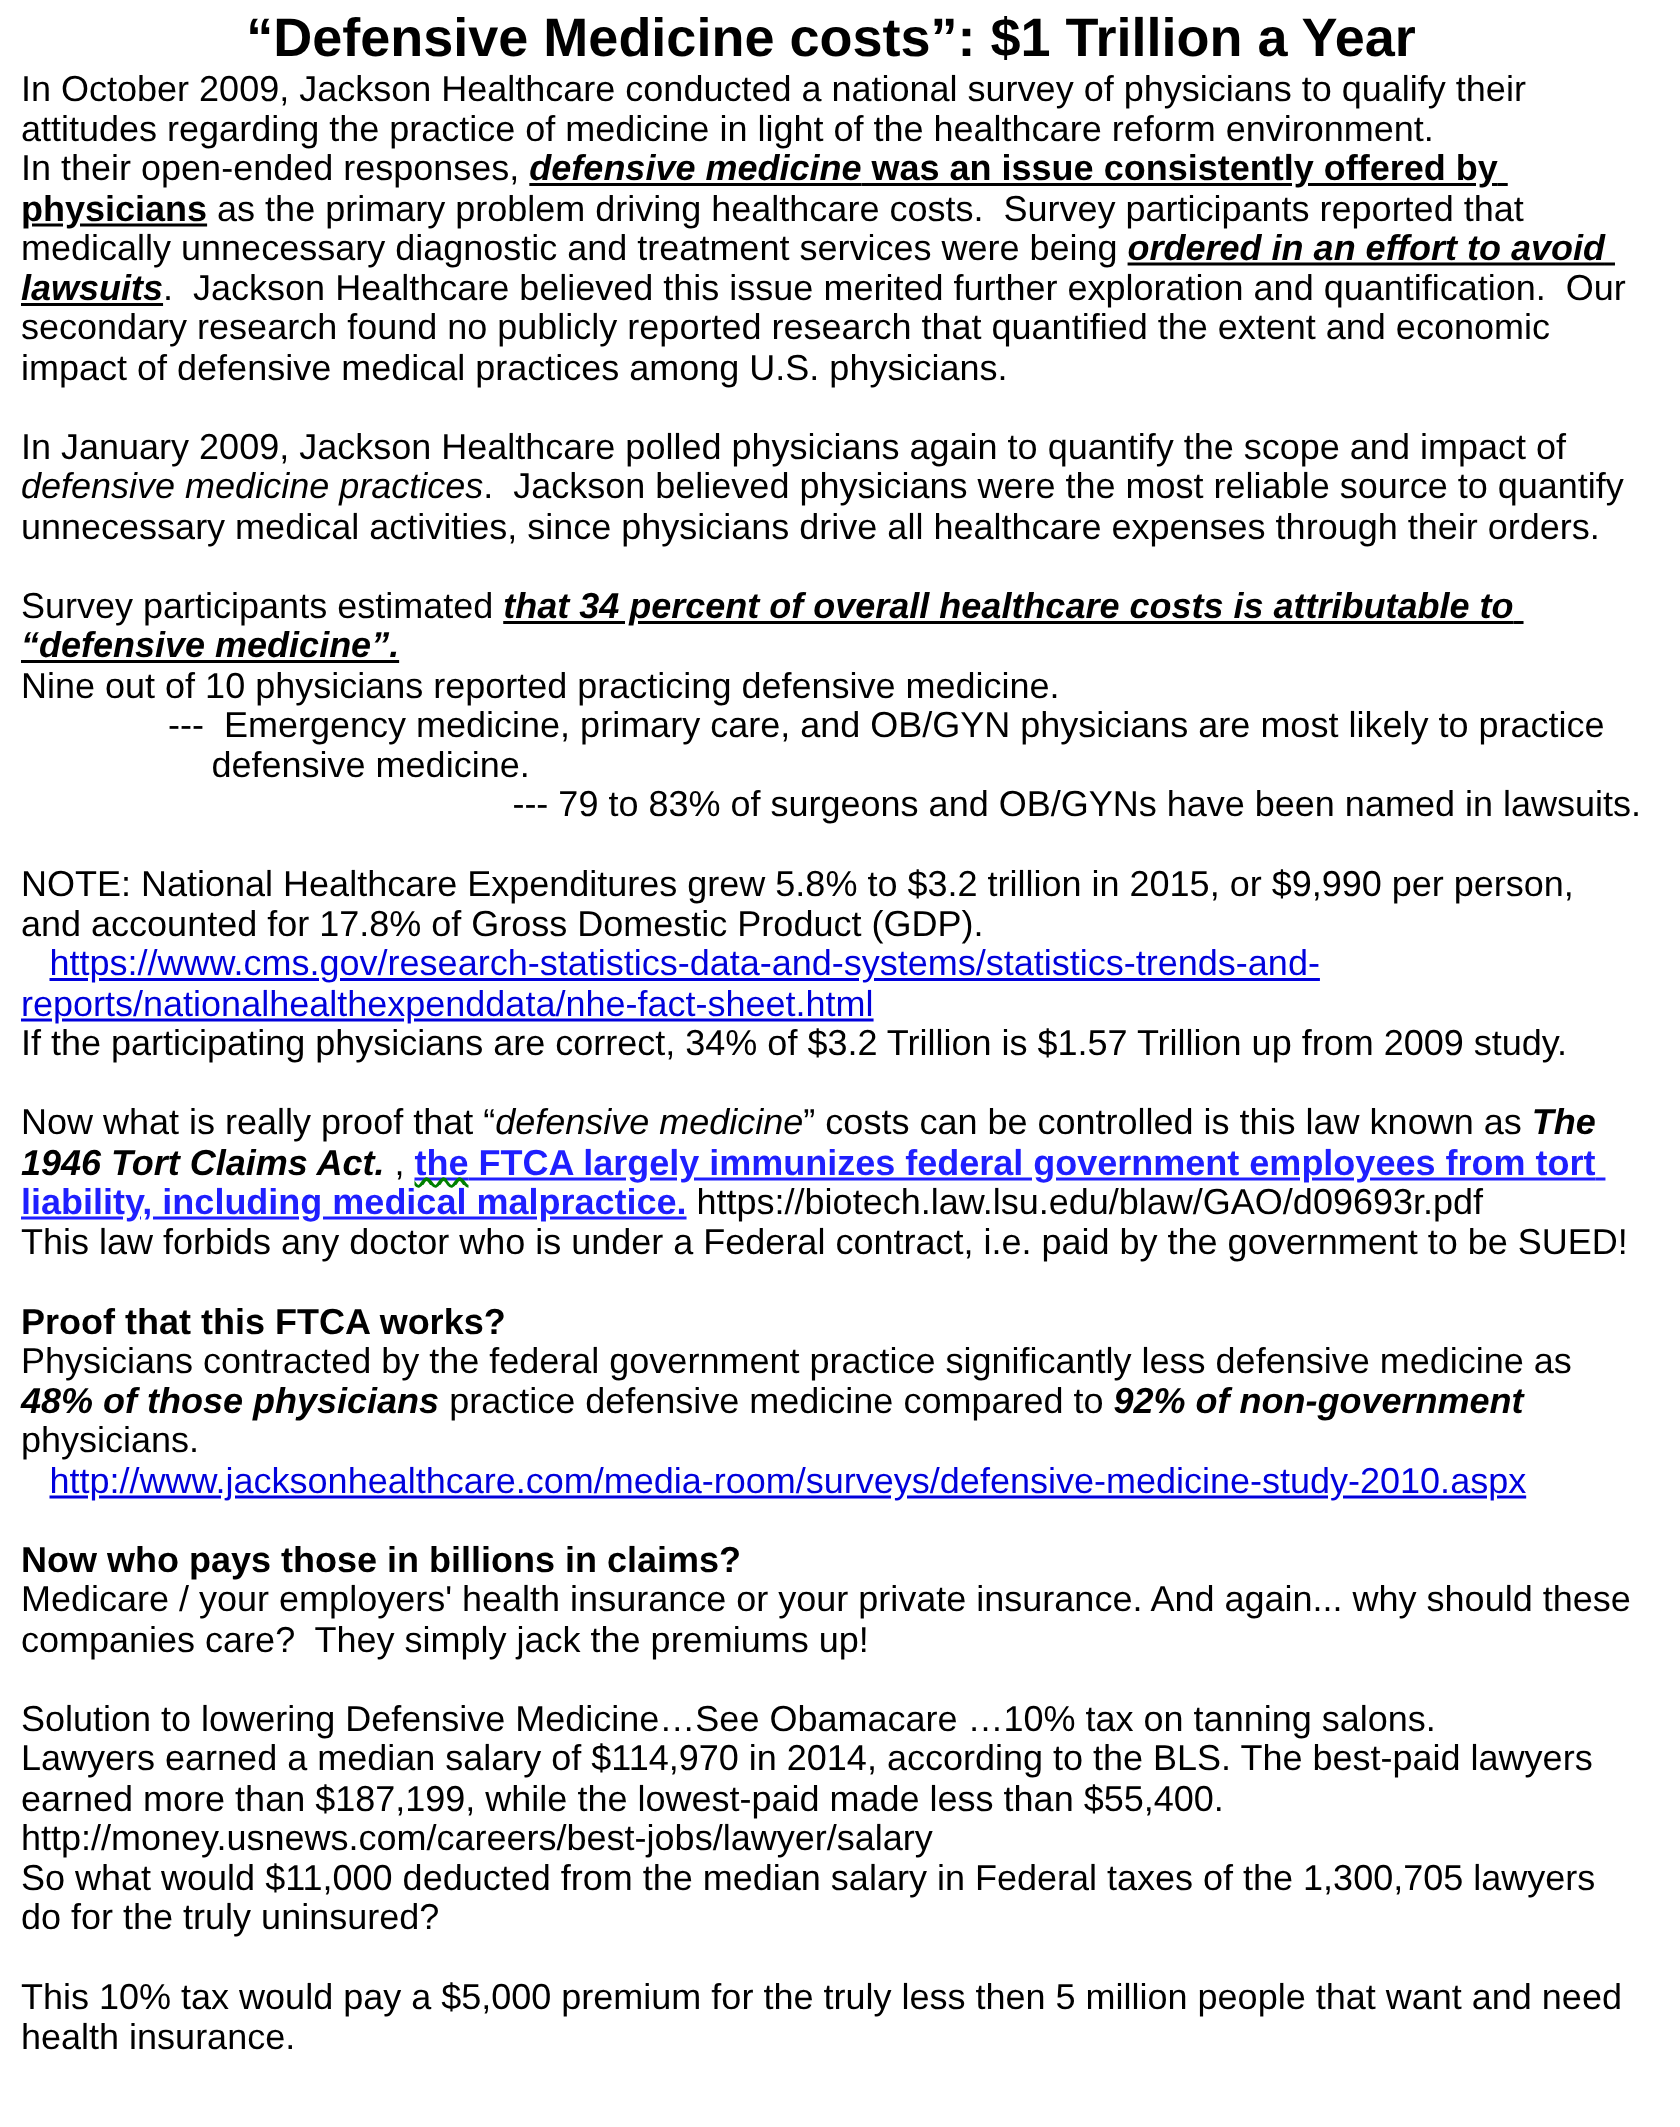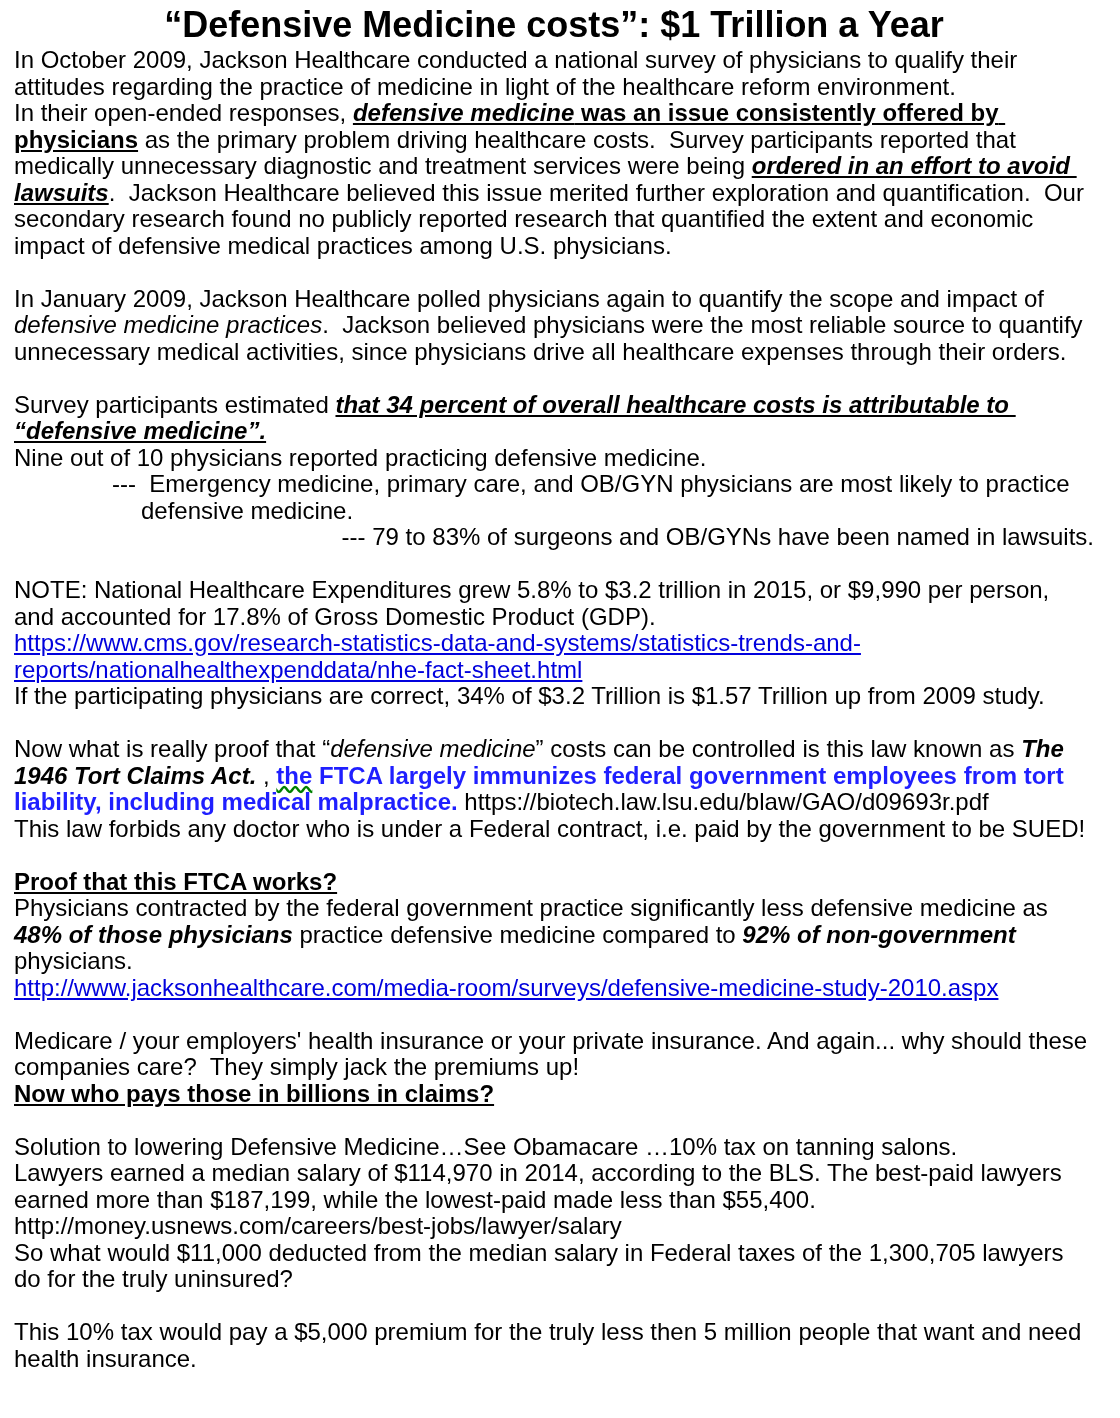--- a/index.html
+++ b/index.html
@@ -9,27 +9,27 @@
     font-size: 24px; line-height: 26.5px; color: #000000;
     overflow: hidden;
   }
   .page { width: 1120px; box-sizing: border-box; padding: 6px 26px 0 14px; }
   .title {
     font-size: 36px; font-weight: bold; text-align: center;
     line-height: 38px; margin-bottom: 3px; white-space: pre-wrap;
   }
   .line { white-space: pre-wrap; }
   .sp { height: 26.5px; }
-  .b { font-weight: bold; text-decoration: underline; }
+  .b { font-weight: bold; }
   .i { font-style: italic; }
   .bi { font-weight: bold; font-style: italic; }
   .biu { font-weight: bold; font-style: italic; text-decoration: underline; }
   .bu { font-weight: bold; text-decoration: underline; }
-  a.link { color: var(--link, #0101DD); text-decoration: underline; cursor: pointer; }
-  a.linkb { color: var(--linkBright, #1F1FFF); font-weight: bold; cursor: pointer; text-align: center; }
+  a.link { color: var(--link, #0101DD); text-decoration: underline; cursor: pointer; margin-left: 19px; }
+  a.linkb { color: var(--linkBright, #1F1FFF); font-weight: bold; text-decoration: underline; cursor: pointer; text-align: center; }
   .sq {
     text-decoration: underline;
     text-decoration-style: wavy;
     text-decoration-color: var(--squiggle, #008000);
     text-decoration-skip-ink: none;
   }
   .bullet1 { padding-left: 127px; text-indent: -29px; }
   .bullet2 { padding-left: 141px; text-indent: -29px; text-align: right; }
 </style>
 </head>
@@ -74,23 +74,23 @@
   <div class="sp"></div>
 
   <div class="line b">Proof that this FTCA works?</div>
 
   <div class="line"><span>Physicians contracted by the federal government practice significantly less defensive medicine as </span><span class="bi">48% of those physicians</span><span> practice defensive medicine compared to </span><span class="bi">92% of non-government</span><span> physicians.</span></div>
 
   <div class="line"><a class="link">http://www.jacksonhealthcare.com/media-room/surveys/defensive-medicine-study-2010.aspx</a></div>
 
   <div class="sp"></div>
 
+  <div class="line b">Now who pays those in billions in claims?</div>
+
   <div class="line">Medicare / your employers' health insurance or your private insurance. And again... why should these companies care?  They simply jack the premiums up!</div>
-
-  <div class="line b">Now who pays those in billions in claims?</div>
 
   <div class="sp"></div>
 
   <div class="line">Solution to lowering Defensive Medicine…See Obamacare …10% tax on tanning salons.</div>
 
   <div class="line">Lawyers earned a median salary of $114,970 in 2014, according to the BLS. The best-paid lawyers earned more than $187,199, while the lowest-paid made less than $55,400.</div>
 
   <div class="line">http://money.usnews.com/careers/best-jobs/lawyer/salary</div>
 
   <div class="line">So what would $11,000 deducted from the median salary in Federal taxes of the 1,300,705 lawyers do for the truly uninsured?</div>

